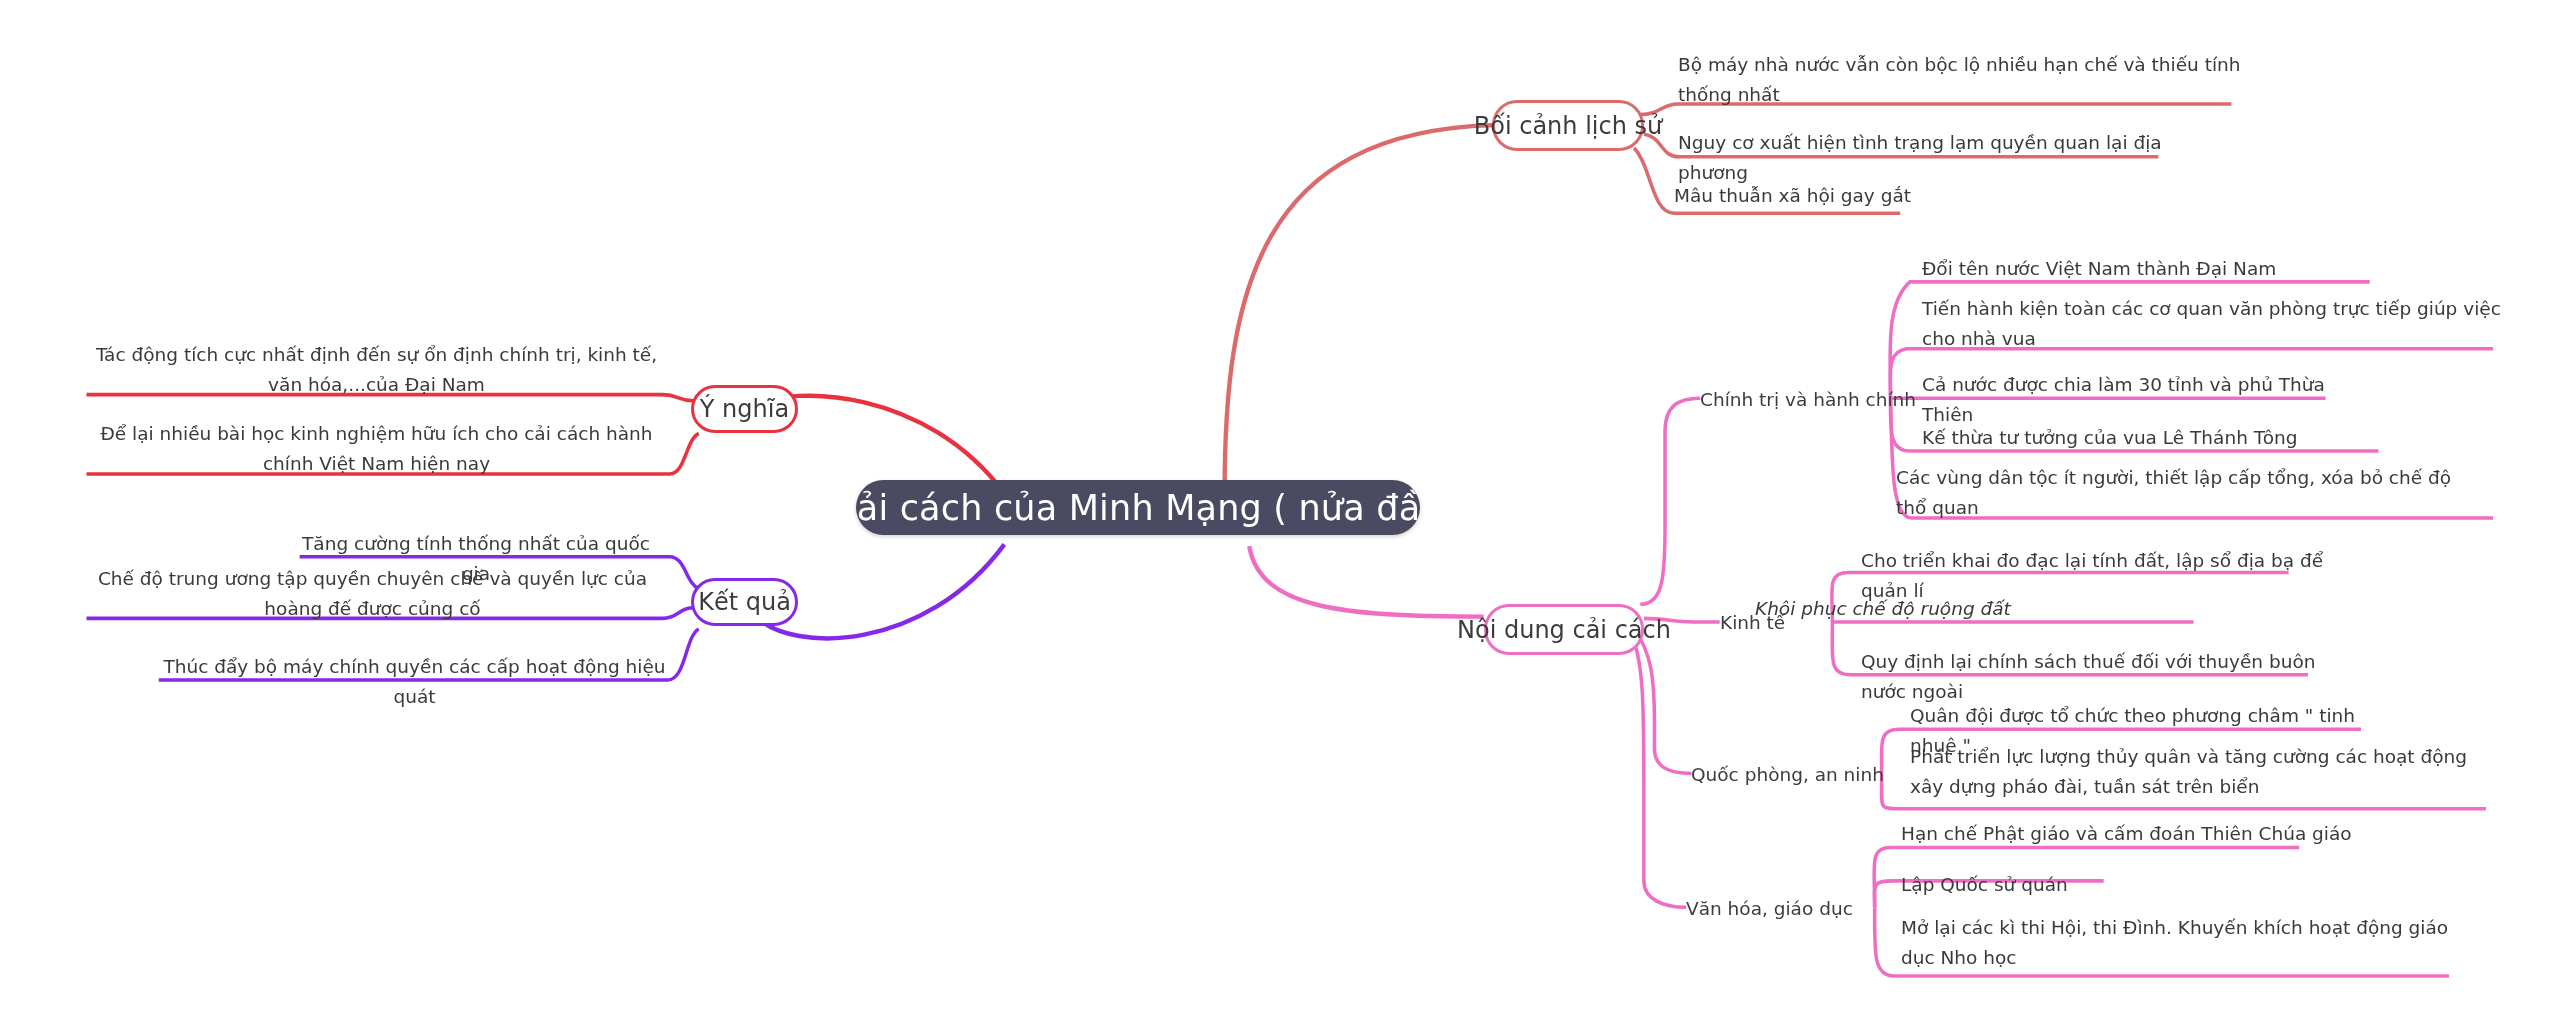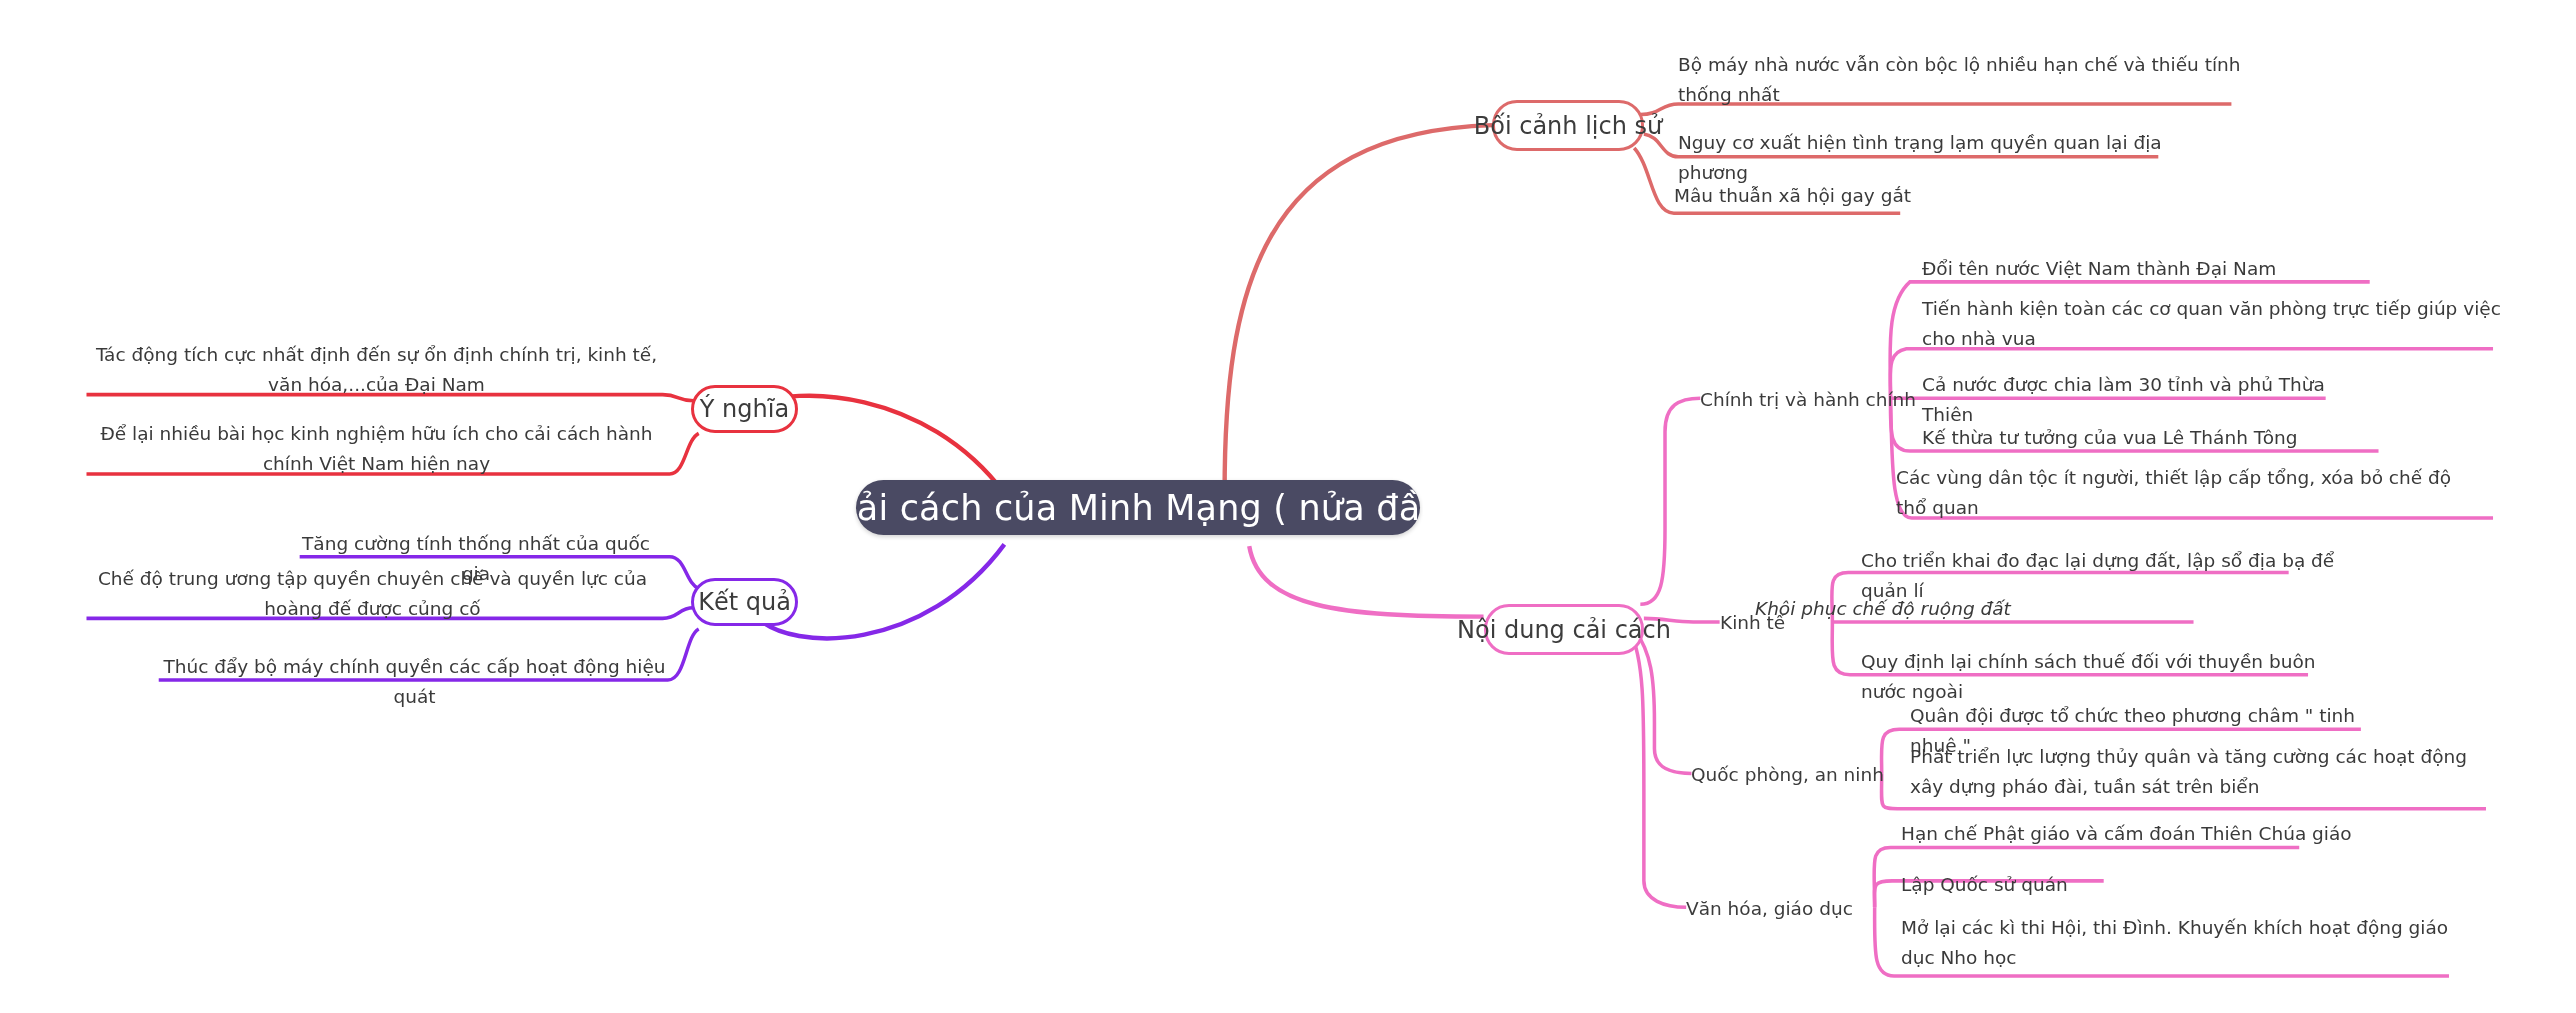--- a/index.html
+++ b/index.html
@@ -137,21 +137,21 @@
   <div class="leaf l" style="left:300px;top:529px;width:352px;">Tăng cường tính thống nhất của quốc gia</div>
   <div class="leaf l" style="left:86px;top:564px;width:573px;">Chế độ trung ương tập quyền chuyên chế và quyền lực của hoàng đế được củng cố</div>
   <div class="leaf l" style="left:159px;top:652px;width:511px;">Thúc đẩy bộ máy chính quyền các cấp hoạt động hiệu quát</div>
 
   <div class="leaf r" style="left:1922px;top:254px;width:493px;">Đổi tên nước Việt Nam thành Đại Nam</div>
   <div class="leaf r" style="left:1922px;top:294px;width:590px;">Tiến hành kiện toàn các cơ quan văn phòng trực tiếp giúp việc cho nhà vua</div>
   <div class="leaf r" style="left:1922px;top:370px;width:458px;">Cả nước được chia làm 30 tỉnh và phủ Thừa Thiên</div>
   <div class="leaf r" style="left:1922px;top:423px;width:405px;">Kế thừa tư tưởng của vua Lê Thánh Tông</div>
   <div class="leaf r" style="left:1868px;top:463px;width:564px;margin-left:28px;">Các vùng dân tộc ít người, thiết lập cấp tổng, xóa bỏ chế độ thổ quan</div>
 
-  <div class="leaf r" style="left:1861px;top:546px;width:493px;">Cho triển khai đo đạc lại dựng đất, lập sổ địa bạ để quản lí</div>
+  <div class="leaf r" style="left:1861px;top:546px;width:493px;">Cho triển khai đo đạc lại tính đất, lập sổ địa bạ để quản lí</div>
   <div class="leaf r" style="left:1755px;top:594px;width:370px;font-style:italic;">Khôi phục chế độ ruộng đất</div>
   <div class="leaf r" style="left:1861px;top:647px;width:493px;">Quy định lại chính sách thuế đối với thuyền buôn nước ngoài</div>
 
   <div class="leaf r" style="left:1910px;top:701px;width:493px;">Quân đội được tổ chức theo phương châm " tinh nhuệ "</div>
   <div class="leaf r" style="left:1901px;top:819px;width:476px;">Hạn chế Phật giáo và cấm đoán Thiên Chúa giáo</div>
 
   <div class="leaf r" style="left:1910px;top:742px;width:564px;">Phát triển lực lượng thủy quân và tăng cường các hoạt động xây dựng pháo đài, tuần sát trên biển</div>
   <div class="leaf r" style="left:1901px;top:870px;width:300px;">Lập Quốc sử quán</div>
   <div class="leaf r" style="left:1901px;top:913px;width:564px;">Mở lại các kì thi Hội, thi Đình. Khuyến khích hoạt động giáo dục Nho học</div>
 

